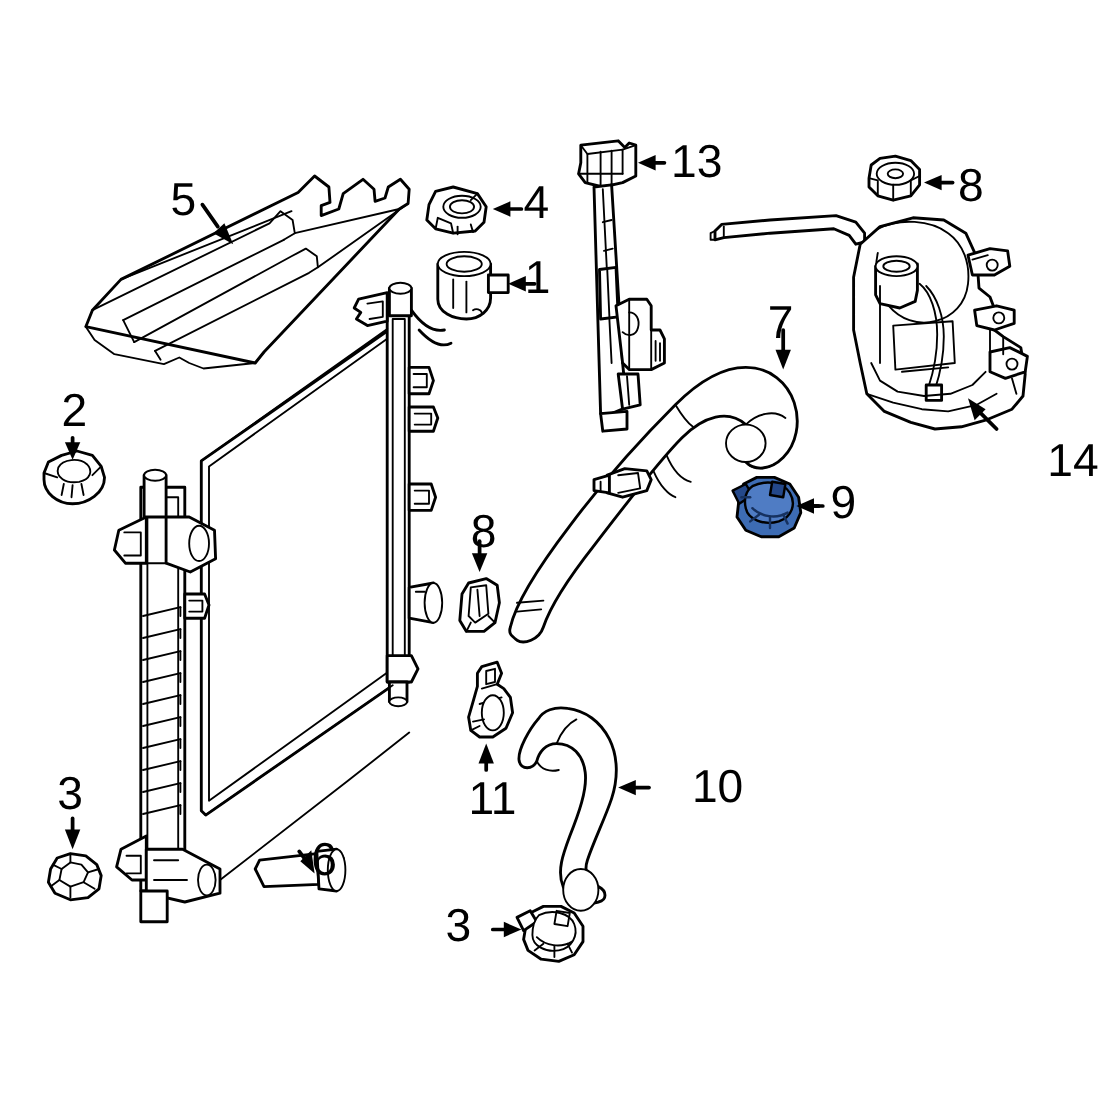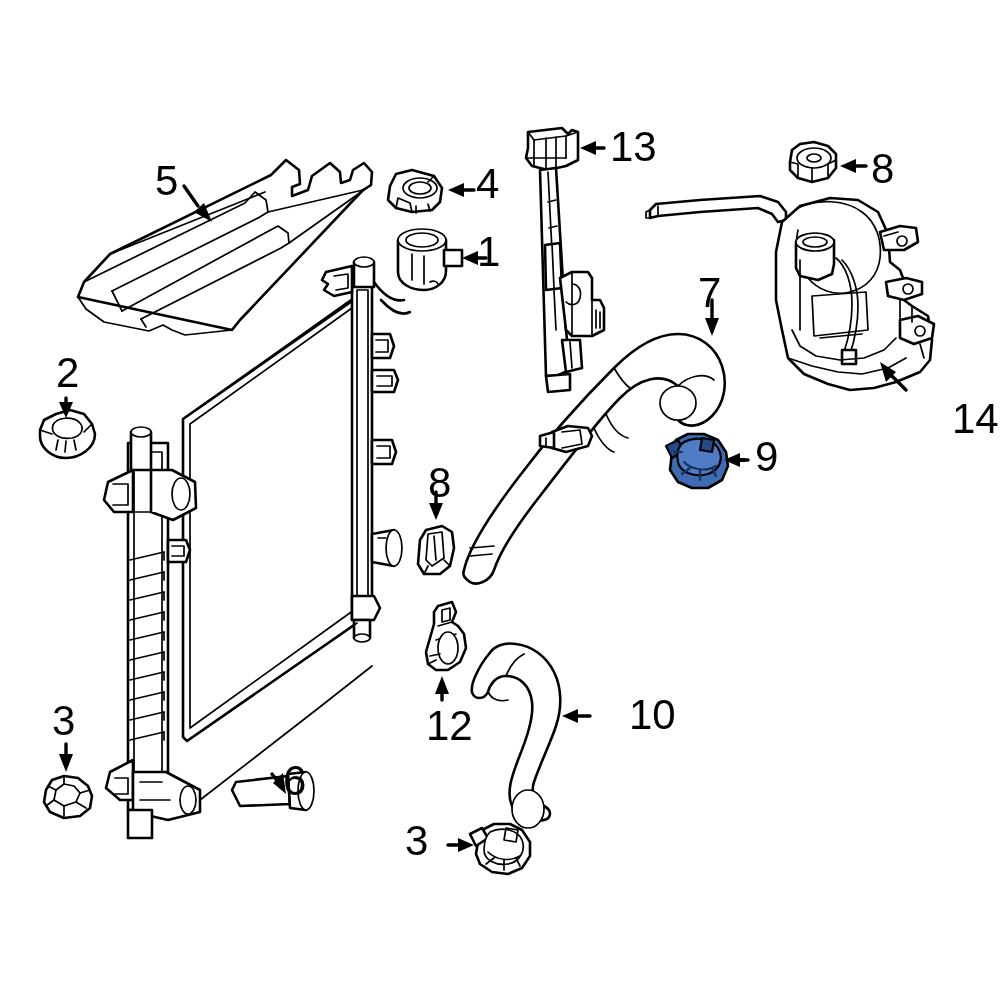--- a/index.html
+++ b/index.html
@@ -475,21 +475,21 @@
   <div class="callout-label" style="left:283px; top:760px;">6</div>
 
   <div class="callout-label" style="left:698px; top:272px;">7</div>
 
   <div class="callout-label" style="left:428px; top:462px;">8</div>
 
   <div class="callout-label" style="left:755px; top:436px;">9</div>
 
   <div class="callout-label" style="left:629px; top:694px;">10</div>
 
-  <div class="callout-label" style="left:426px; top:705px;">12</div>
+  <div class="callout-label" style="left:426px; top:705px;">11</div>
 
   <div class="callout-label" style="left:405px; top:820px;">3</div>
 
   <div class="callout-label" style="left:610px; top:126px;">13</div>
 
   <div class="callout-label" style="left:920px; top:398px;margin-left:32px;">14</div>
 
   <div class="callout-label" style="left:871px; top:148px;">8</div>
 
 </div>

